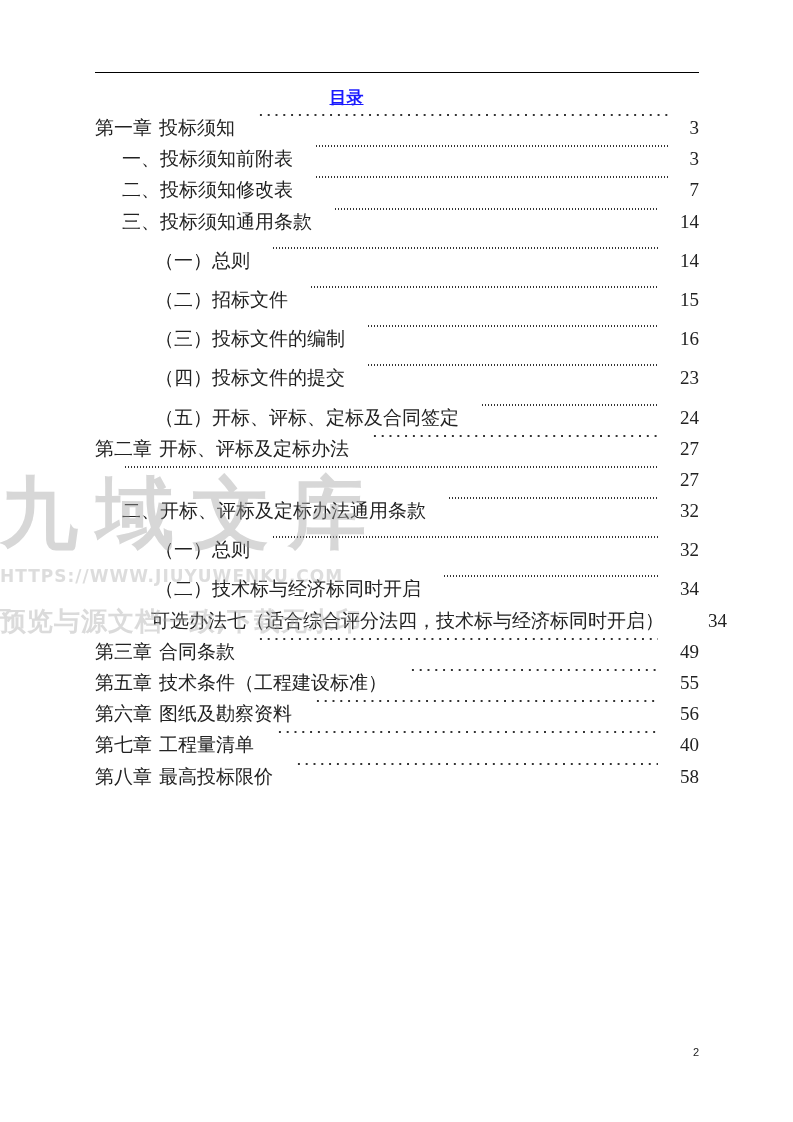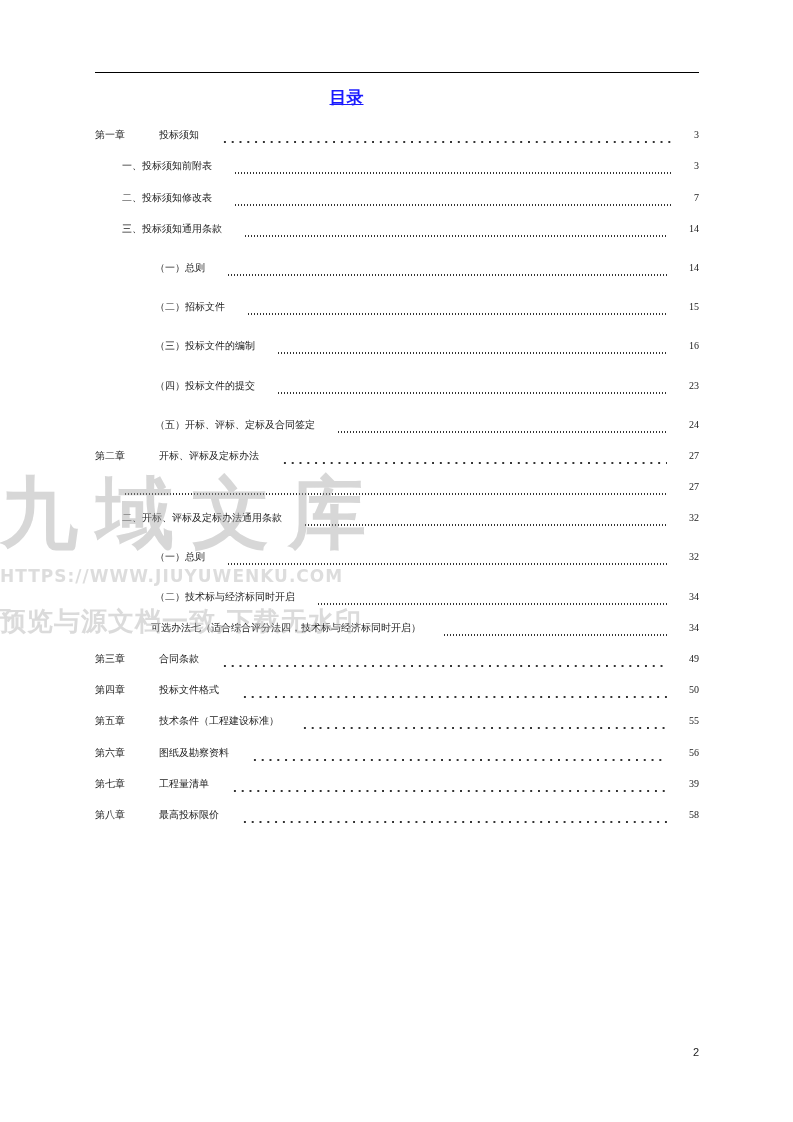--- a/index.html
+++ b/index.html
@@ -4,22 +4,22 @@
   <style>
     html, body { margin: 0; padding: 0; background: #ffffff; }
     body { width: 793px; height: 1122px; position: relative; overflow: hidden;
            font-family: "Liberation Serif", "DejaVu Serif", serif; color: #222; }
     .header-rule { position: absolute; left: 95px; top: 72px; width: 604px; height: 0;
                    border-top: 1.3px solid #000; }
     .toc-title { position: absolute; left: 0; top: 86px; width: 693px; text-align: center;
                  font-family: "DejaVu Sans", sans-serif; font-weight: bold; font-size: 17px;
                  color: #1a1aff; text-decoration: underline; }
     .toc { position: absolute; left: 95px; top: 116px; width: 604px; }
-    .toc-row { display: flex; align-items: flex-end; height: 31.2px; line-height: 24px;
-               font-size: 10px; white-space: nowrap; gap: 20px; }
+    .toc-row { display: flex; align-items: flex-start; height: 31.2px; line-height: 24px;
+               font-size: 19px; white-space: nowrap; gap: 20px; }
     .toc-row.l1 { padding-left: 0; }
     .toc-row.l2 { padding-left: 27px; }
     .toc-row.l3 { padding-left: 60px; margin-top: 8px; }
     .toc-row.l3b { padding-left: 56px; }
     .toc-label { flex: 0 0 auto; }
     .toc-label .ch { display: inline-block; width: 64px; }
     .leader { flex: 1 1 auto; overflow: hidden; margin: 0 2px; position: relative; top: -3px;
               height: 4px; }
     .leader.dense { background-image: radial-gradient(circle, #333 0.6px, transparent 0.8px);
                     background-size: 3px 4px; background-repeat: repeat-x; background-position: 0 0; }
@@ -132,42 +132,37 @@
     <span class="leader dense"></span>
     <span class="toc-page">34</span>
   </div>
 
   <div class="toc-row l1">
     <span class="toc-label"><span class="ch">第三章</span><span>合同条款</span></span>
     <span class="leader sparse"></span>
     <span class="toc-page">49</span>
   </div>
 
-  <div class="toc-row l1">
-    <span class="toc-label"><span class="ch">第四章</span><span>投标文件格式</span></span>
-    <span class="leader sparse"></span>
-    <span class="toc-page">50</span>
-  </div>
 
   <div class="toc-row l1">
     <span class="toc-label"><span class="ch">第五章</span><span>技术条件（工程建设标准）</span></span>
     <span class="leader sparse"></span>
     <span class="toc-page">55</span>
   </div>
 
   <div class="toc-row l1">
     <span class="toc-label"><span class="ch">第六章</span><span>图纸及勘察资料</span></span>
     <span class="leader sparse"></span>
     <span class="toc-page">56</span>
   </div>
 
   <div class="toc-row l1">
     <span class="toc-label"><span class="ch">第七章</span><span>工程量清单</span></span>
     <span class="leader sparse"></span>
-    <span class="toc-page">39</span>
+    <span class="toc-page">40</span>
   </div>
 
   <div class="toc-row l1">
     <span class="toc-label"><span class="ch">第八章</span><span>最高投标限价</span></span>
     <span class="leader sparse"></span>
     <span class="toc-page">58</span>
   </div>
 
 </div>
 

